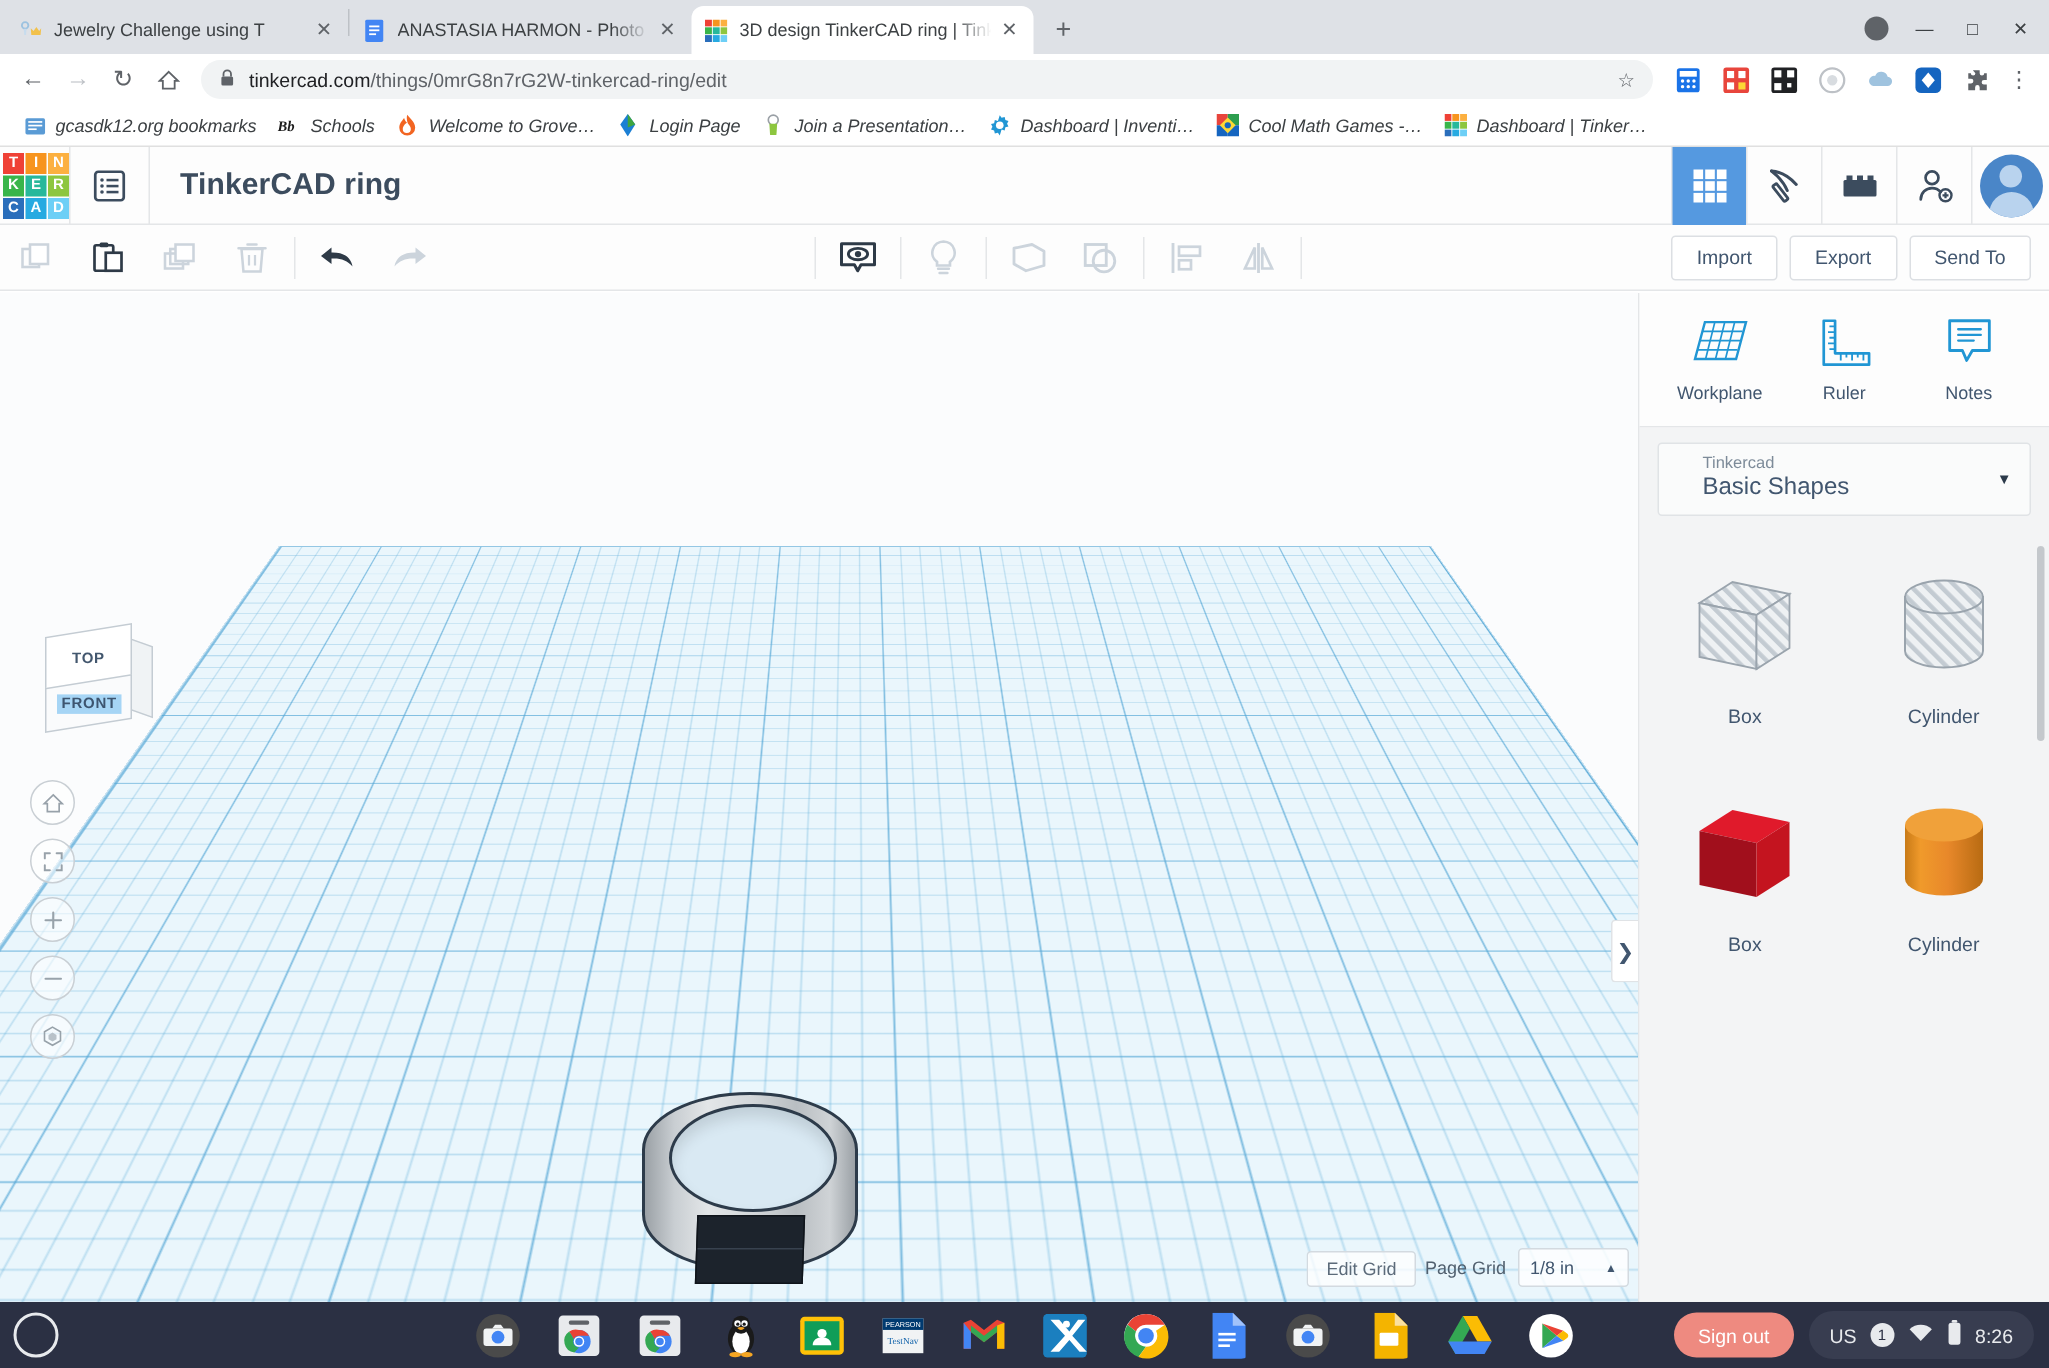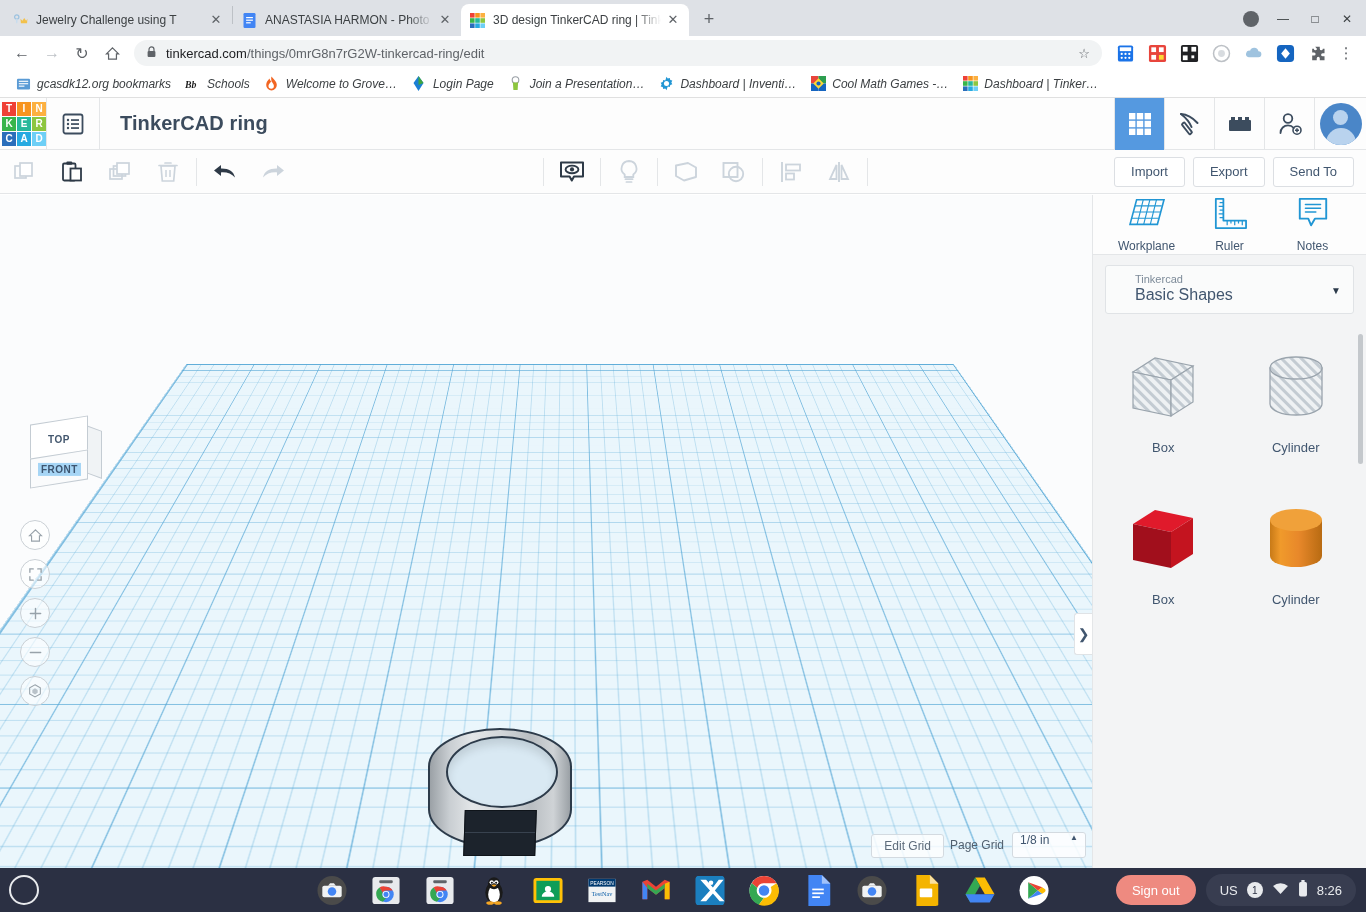--- a/index.html
+++ b/index.html
@@ -257,38 +257,38 @@
   .edit-grid-btn {
     height: 24px; padding: 0 12px; background: rgba(255,255,255,.75);
     border: 1px solid #d3dae0; border-radius: 3px;
     font-size: 12px; color: #5c6b7a; display: flex; align-items: center;
   }
   .snap-row { display: flex; align-items: center; gap: 8px; }
   .snap-label { font-size: 12px; color: #51606f; }
   .snap-select {
     height: 26px; min-width: 74px; background: rgba(255,255,255,.8);
     border: 1px solid #d3dae0; border-radius: 3px;
-    display: flex; align-items: flex-start; justify-content: space-between;
+    display: flex; align-items: center; justify-content: space-between;
     padding: 0 7px; font-size: 12px; color: #41566f; gap: 8px;
   }
   .panel-collapse {
     position: absolute; right: 0; top: 418px; width: 18px; height: 42px;
     background: #fff; border: 1px solid #e0e3e6; border-right: none;
     border-radius: 3px 0 0 3px; display: flex; align-items: center;
     justify-content: center; color: #41566f; font-size: 14px;
   }
 
   
   .right-panel {
     position: absolute; right: 0; top: 97px; width: 274px; height: 717px;
     background: #f3f4f5; border-left: 1px solid #e4e6e8;
     display: flex; flex-direction: column;
   }
   .panel-tools {
-    height: 60px; background: #fdfdfd; display: flex; align-items: center;
+    height: 90px; background: #fdfdfd; display: flex; align-items: center;
     justify-content: space-around; padding: 0 12px;
     border-bottom: 1px solid #e4e6e8;
   }
   .ptool {
     display: flex; flex-direction: column; align-items: center; gap: 5px;
     width: 80px;
   }
   .ptool-label { font-size: 12px; color: #41566f; }
   .shape-select-wrap { padding: 10px 12px 10px; background: #f3f4f5; }
   .shape-select {

